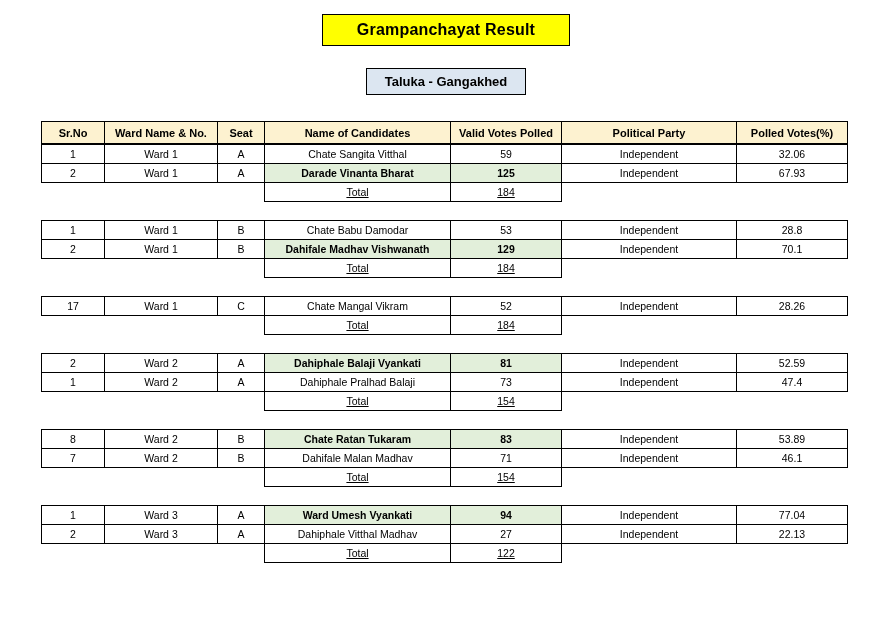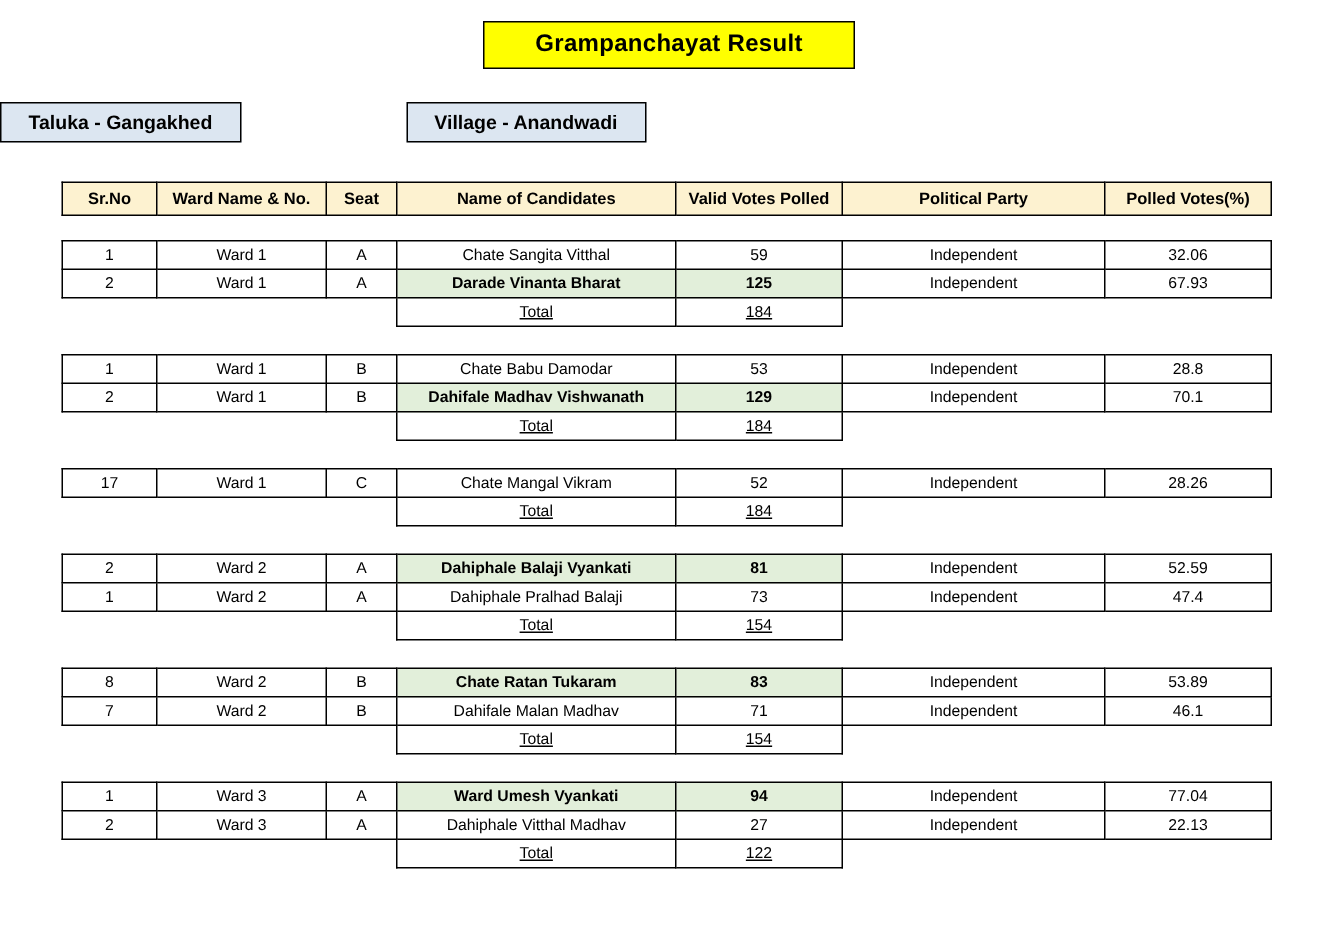--- a/index.html
+++ b/index.html
@@ -33,20 +33,21 @@
     font-size: 16px;
     font-weight: bold;
     padding: 6px 34px;
     letter-spacing: 0.2px;
   }
 
   
   .subheader {
     margin-top: 22px;
     display: flex;
+    justify-content: center;
     gap: 110px;
   }
   .sub-box {
     background: #dce6f1;
     border: 1px solid #000000;
     font-size: 13px;
     font-weight: bold;
     padding: 5px 18px;
     text-align: center;
   }
@@ -57,21 +58,21 @@
     padding-left: 41px;
     padding-right: 45px;
   }
   table {
     border-collapse: collapse;
     table-layout: fixed;
     width: 806px;
     font-size: 10.5px;
   }
   table.header-table {
-    margin-bottom: 16px;
+    margin-bottom: 0;
     border-radius: 10px;
   }
   .block {
     margin-bottom: 18px;
   }
   td, th {
     border: 1px solid #000000;
     height: 16px;
     padding: 1px 2px;
     text-align: center;
@@ -110,21 +111,20 @@
 <body>
 
 <div class="page">
 
   <div class="title-wrap">
     <div class="title-box">Grampanchayat Result</div>
   </div>
 
   <div class="subheader">
     <div class="sub-box">Taluka - Gangakhed</div>
-    <div class="sub-box">Village - Anandwadi</div>
   </div>
 
   <div class="tables">
 
     <table class="header-table">
       <colgroup>
         <col class="c-srno">
           <col class="c-ward">
           <col class="c-seat">
           <col class="c-cand">

